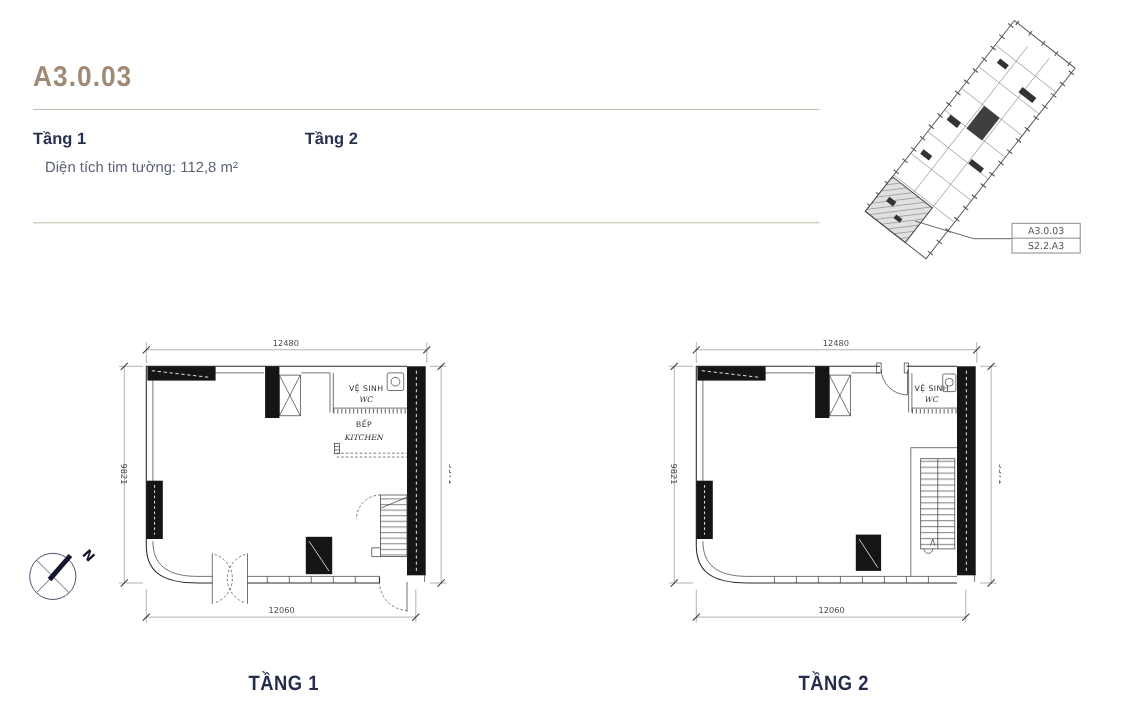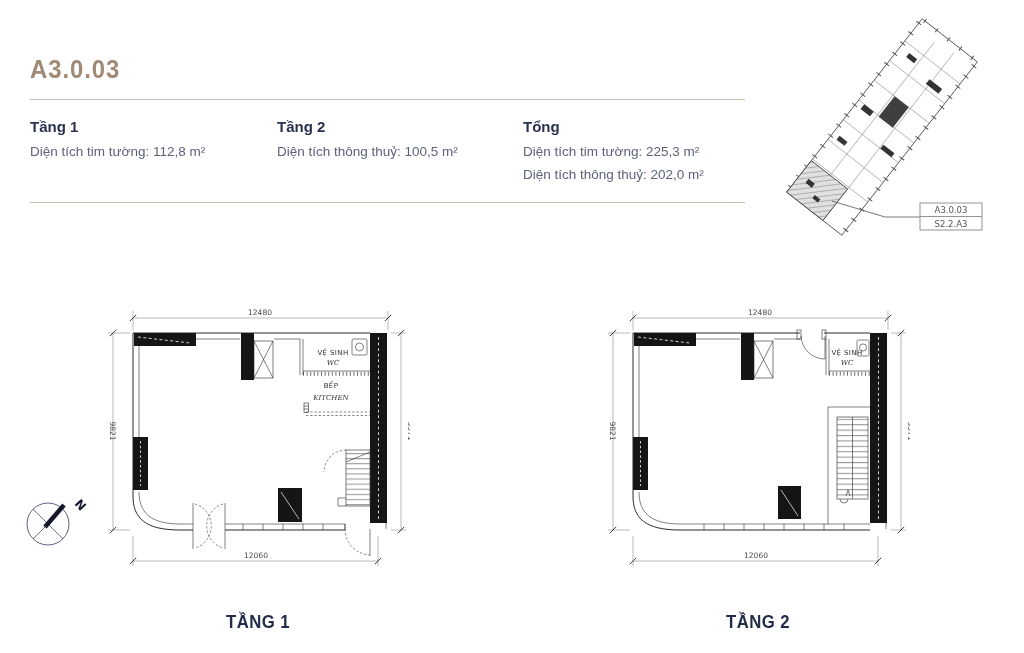--- a/index.html
+++ b/index.html
@@ -4,21 +4,21 @@
 <style>
   html,body{margin:0;padding:0;background:#fff;}
   #page{position:relative;width:1024px;height:653px;background:#fff;overflow:hidden;
         font-family:"Liberation Sans",sans-serif;}
   
   .title{position:absolute;left:30px;top:54px;font-size:26px;font-weight:bold;
          color:#a18a75;letter-spacing:1px;transform:scaleX(.92);transform-origin:left;}
   .rule{position:absolute;left:30px;width:715px;height:1px;background:#c9c0b2;}
   .col{position:absolute;top:118px;width:240px;}
   .col h3{margin:0 0 8px 0;font-size:15px;color:#2a3150;font-weight:bold;}
-  .col p{margin:0 0 6px 0;font-size:13.5px;color:#5b6377;line-height:17px;}
+  .col p{margin:0 0 6px 11px;font-size:13.5px;color:#5b6377;line-height:17px;}
   
   .floorlabel{position:absolute;top:611px;width:160px;text-align:center;
       font-size:19px;font-weight:bold;color:#232c4a;transform:scaleX(.88);letter-spacing:.5px;}
   
   svg{position:absolute;}
   .w  {stroke:#2b2b2b;stroke-width:1;fill:none;}
   .w2 {stroke:#2b2b2b;stroke-width:.6;fill:none;}
   .blk{fill:#151515;stroke:none;}
   .dim{stroke:#8a8a8a;stroke-width:.6;fill:none;}
   .tick{stroke:#3a3a3a;stroke-width:1;}
@@ -37,26 +37,20 @@
 
   <div class="title">A3.0.03</div>
   <div class="rule" style="top:99px"></div>
 
   <div class="col" style="left:30px">
     <h3>Tầng 1</h3>
     <p>Diện tích tim tường: 112,8 m²</p>
   </div>
   <div class="col" style="left:277px">
     <h3>Tầng 2</h3>
-    <p>Diện tích thông thuỷ: 100,5 m²</p>
-  </div>
-  <div class="col" style="left:523px">
-    <h3>Tổng</h3>
-    <p>Diện tích tim tường: 225,3 m²</p>
-    <p>Diện tích thông thuỷ: 202,0 m²</p>
   </div>
   <div class="rule" style="top:202px"></div>
 
   <svg style="left:770px;top:0px" width="250" height="245" viewBox="0 0 250 245">
     <defs>
       <pattern id="hp" width="5" height="5" patternUnits="userSpaceOnUse" patternTransform="rotate(45)">
         <rect width="5" height="5" fill="#e0e0e0"></rect>
         <line x1="0" y1="0" x2="0" y2="5" stroke="#8a8a8a" stroke-width="1.2"></line>
       </pattern>
     </defs>

